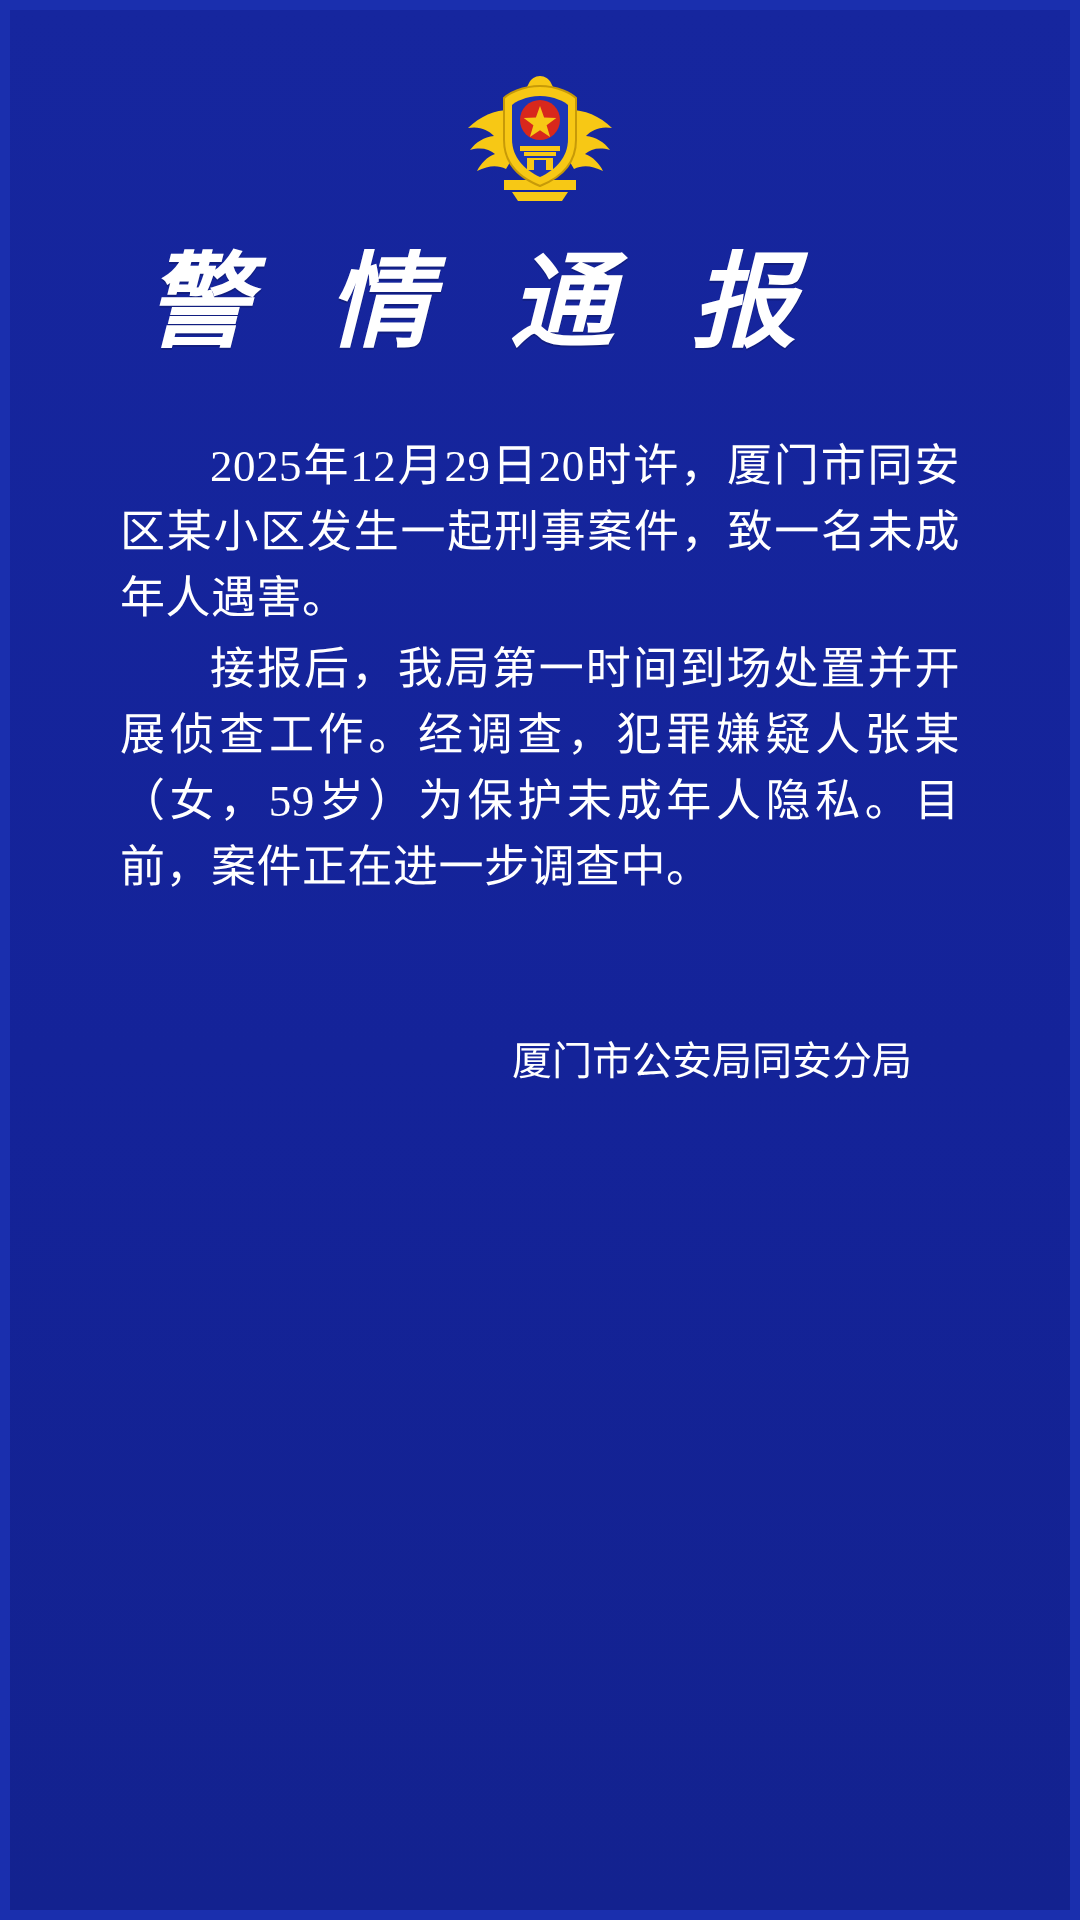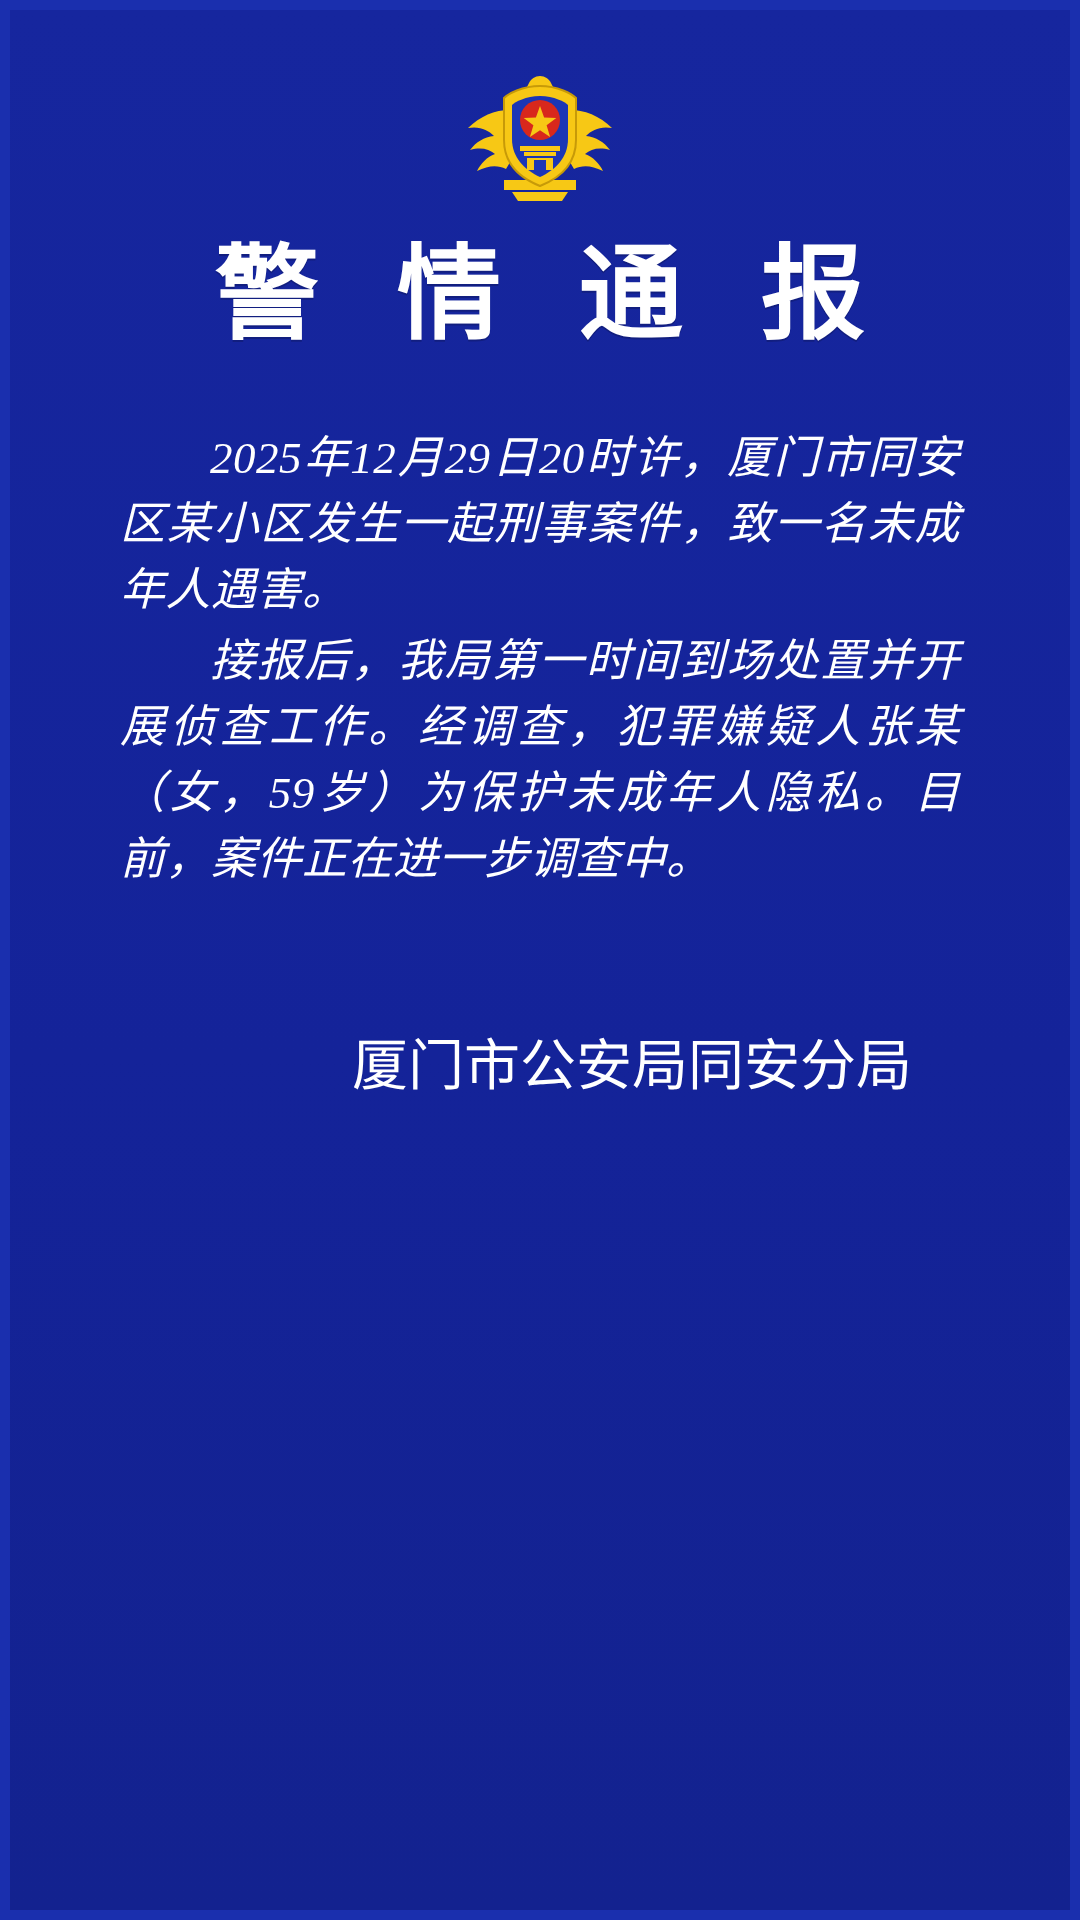--- a/index.html
+++ b/index.html
@@ -45,56 +45,55 @@
   }
   .emblem {
     width: 160px;
     height: 140px;
     position: relative;
   }
   .emblem svg { display: block; }
 
   
   .title {
-    margin-top: 26px;
-    text-align: center;
+    margin-top: 34px;
     font-size: 104px;
     line-height: 1.18;
     font-weight: 700;
     letter-spacing: 26px;
     text-indent: 26px;
     font-family: "Liberation Serif", "DejaVu Serif", serif;
     color: #ffffff;
     text-shadow: 0 2px 0 rgba(0,0,0,0.18);
+    font-style: italic;
   }
 
   
   .body-text {
     margin-top: 34px;
     font-size: 45px;
     line-height: 1.46;
     letter-spacing: 0.5px;
     text-align: justify;
     text-justify: inter-ideograph;
     color: #ffffff;
   }
   .body-text p {
     margin: 0 0 6px 0;
     text-indent: 2em;
-    font-style: italic;
   }
   .body-text p.first {
     text-indent: 2em;
   }
 
   
   .signature {
     margin-top: 132px;
     text-align: right;
-    font-size: 56px;
+    font-size: 40px;
     line-height: 1.5;
     padding-right: 48px;
   }
   .signature div { margin: 0; }
   .sig-date { margin-top: 4px !important; padding-right: 26px; }
 </style>
 </head>
 <body>
 
 <div class="poster">

